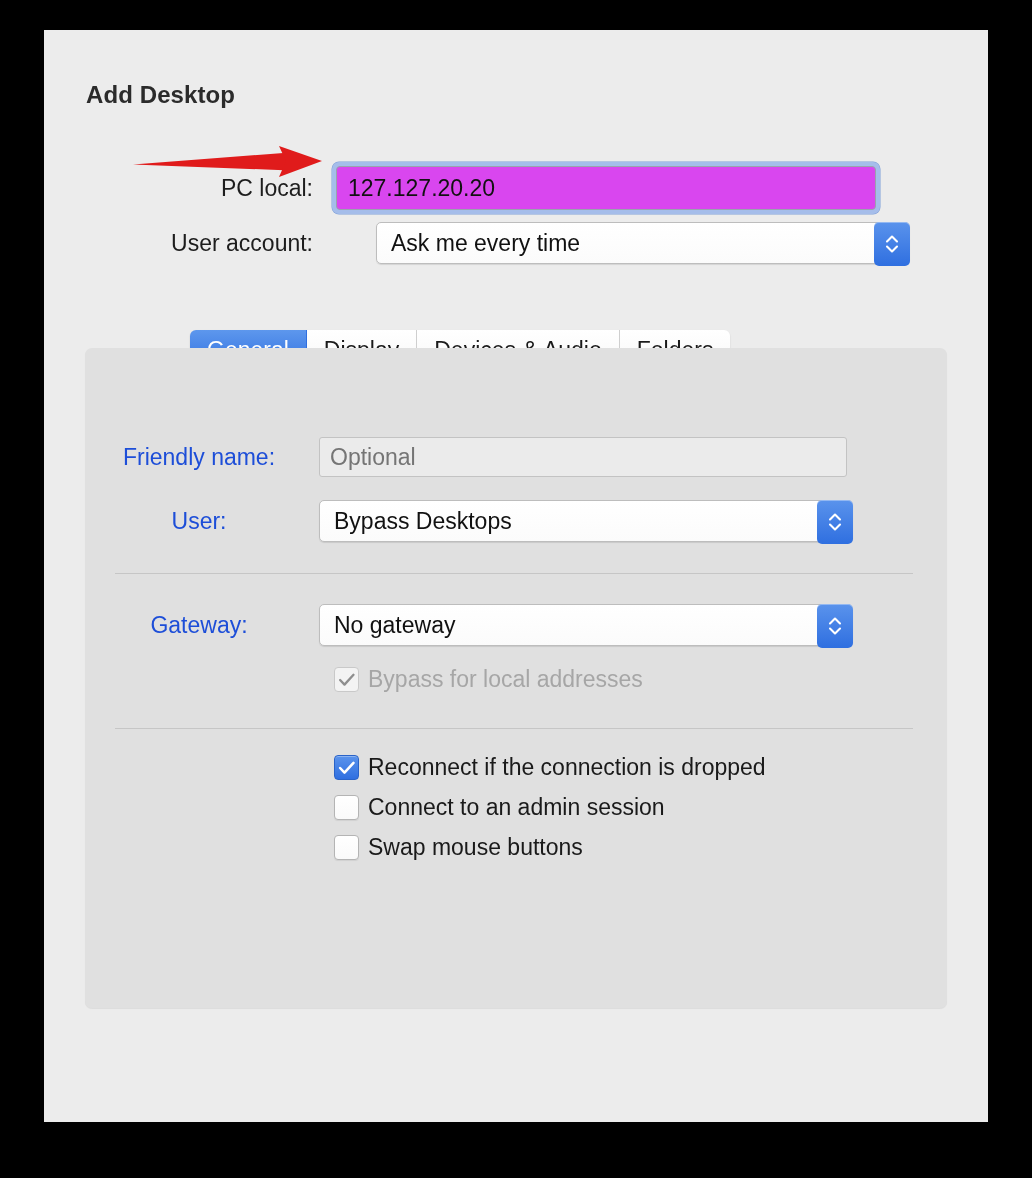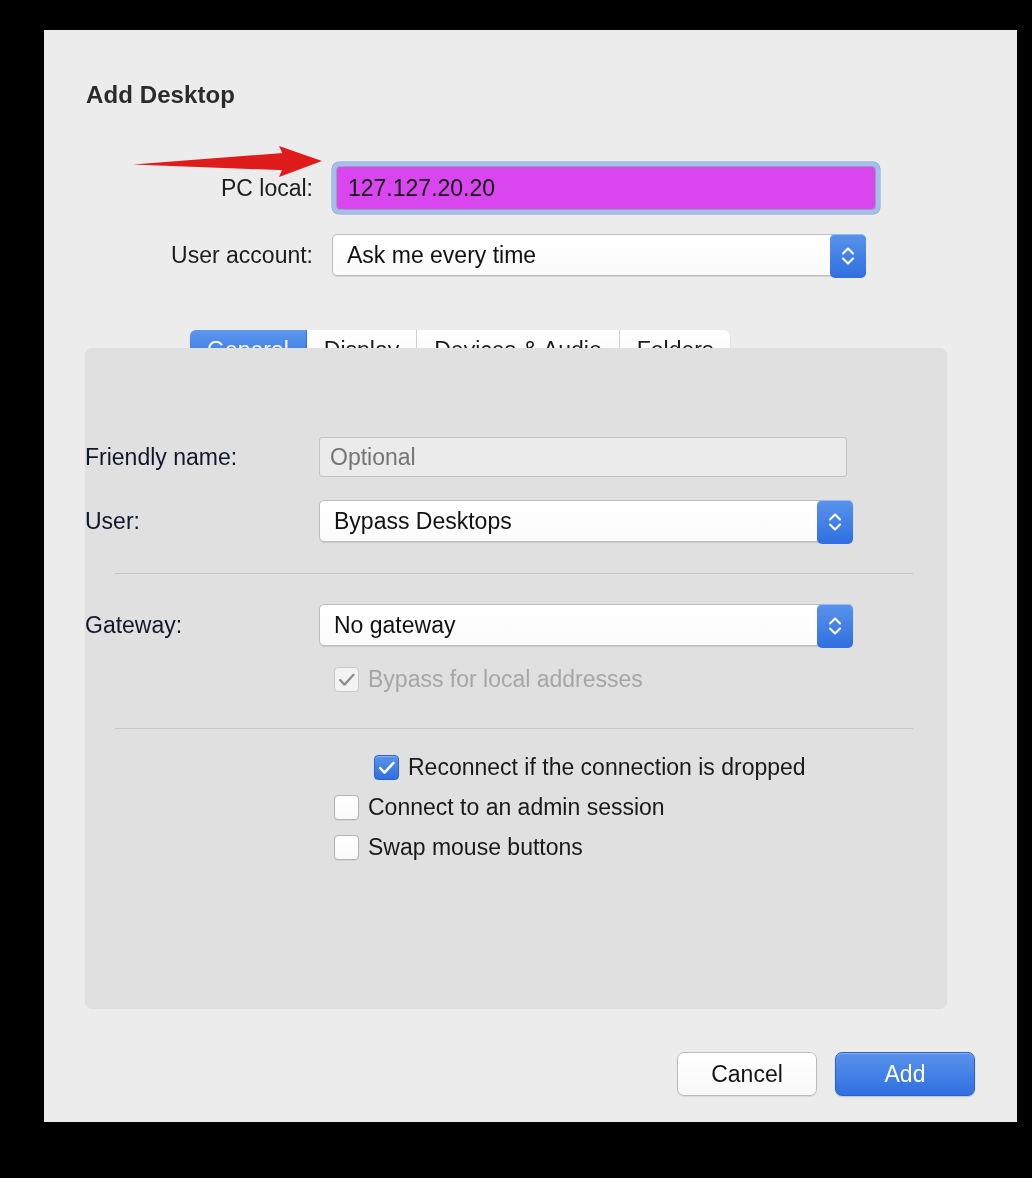--- a/index.html
+++ b/index.html
@@ -22,21 +22,20 @@
 
   
   .dialog {
     position: absolute;
     left: 44px;
     top: 30px;
     width: 944px;
     height: 1092px;
     background: #ececec;
     overflow: hidden;
-    padding-left: 29px;
   }
 
   .dialog-title {
     position: absolute;
     left: 42px;
     top: 51px;
     font-size: 24px;
     font-weight: bold;
     color: #2b2b2b;
     letter-spacing: 0.1px;
@@ -44,21 +43,21 @@
 
   
   .top-row {
     position: absolute;
     display: flex;
     align-items: center;
     left: 0;
     width: 100%;
   }
   .row-pcname  { top: 132px; }
-  .row-account { top: 204px; }
+  .row-account { top: 192px; gap: 44px; }
 
   .field-label {
     width: 269px;
     text-align: right;
     padding-right: 0;
     font-size: 23px;
     color: #1d1d1d;
     white-space: nowrap;
   }
 
@@ -185,23 +184,23 @@
   }
 
   .panel-row {
     position: absolute;
     display: flex;
     align-items: center;
     left: 0;
   }
   .panel-label {
     width: 228px;
-    text-align: left;
-    font-size: 23px;
-    color: #0f172a;
+    text-align: center;
+    font-size: 23px;
+    color: #1d4ed8;
     white-space: nowrap;
   }
   .panel-field { margin-left: 6px; }
 
   .row-friendly { top: 89px; }
   .row-group    { top: 152px; }
   .row-gateway  { top: 256px; }
 
   .separator {
     position: absolute;
@@ -214,21 +213,21 @@
   .sep-2 { top: 380px; }
 
   
   .checkrow {
     position: absolute;
     display: flex;
     align-items: center;
     left: 249px;
   }
   .cb-bypass     { top: 318px; }
-  .cb-reconnect  { top: 406px; margin-left: 40px; }
+  .cb-reconnect  { top: 406px; }
   .cb-admin      { top: 446px; }
   .cb-swap       { top: 486px; }
 
   .checkbox {
     width: 25px;
     height: 25px;
     box-sizing: border-box;
     border-radius: 4px;
     flex: none;
     margin-right: 9px;
@@ -410,24 +409,20 @@
         <span class="check-label">Connect to an admin session</span>
       </div>
 
       <div class="checkrow cb-swap">
         <span class="checkbox off"></span>
         <span class="check-label">Swap mouse buttons</span>
       </div>
 
     </div>
 
-    <div class="footer">
-      <div class="btn btn-secondary">Cancel</div>
-      <div class="btn btn-primary">Add</div>
-    </div>
 
   </div>
 
   <svg class="arrow-overlay" viewBox="0 0 1032 1178" xmlns="http://www.w3.org/2000/svg">
     <polygon points="133,164.5 290,152.5 290,170.5" fill="#e01b1b"></polygon>
     <polygon points="322,161 279,146 286,161 279,177" fill="#e01b1b"></polygon>
   </svg>
 
 </div>
 

